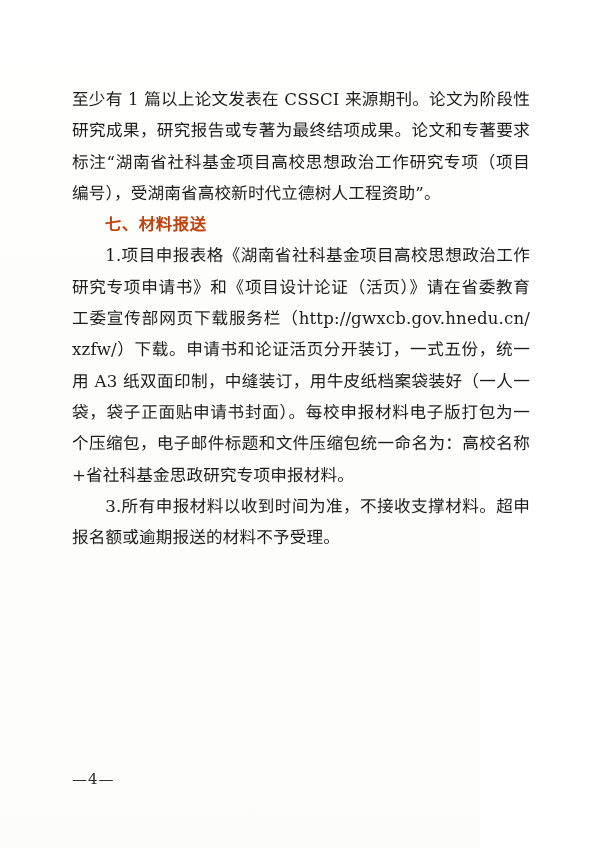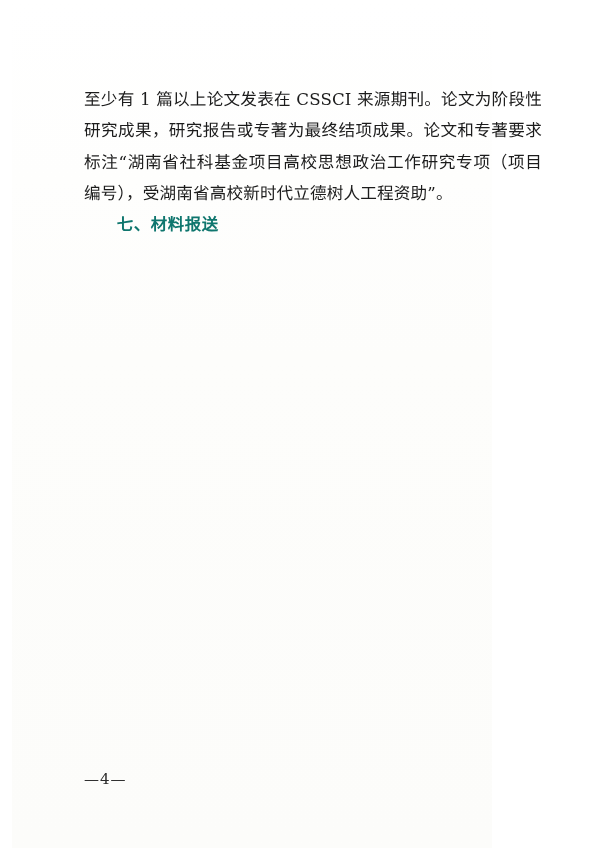--- a/index.html
+++ b/index.html
@@ -15,21 +15,20 @@
     color: #1a1a1a;
     overflow: hidden;
     position: relative;
   }
   .page {
     position: relative;
     width: 480px;
     height: 848px;
     background: #fdfdfc;
     box-sizing: border-box;
-    margin-left: 12px;
   }
   
   .paper-tint {
     position: absolute;
     inset: 0;
     background:
       linear-gradient(180deg, #ffffff 0%, #fdfdfb 42%, #fcfcfa 100%);
     pointer-events: none;
   }
   .content {
@@ -55,21 +54,21 @@
   }
   p.indent {
     text-indent: 2em;
   }
   h2.heading {
     font-family: "DejaVu Sans", "Liberation Sans", sans-serif;
     font-weight: 700;
     font-size: 16.4px;
     text-indent: 2em;
     letter-spacing: 0.6px;
-    color: #0f766e;
+    color: #c2410c;
   }
   .footer {
     position: absolute;
     left: 72px;
     top: 770px;
     width: 458px;
     font-family: "DejaVu Serif", "Liberation Serif", serif;
     font-size: 15px;
     color: #2a2a2a;
     letter-spacing: 1px;
@@ -83,21 +82,23 @@
 
 <div class="page">
   <div class="paper-tint"></div>
 
   <div class="content">
 
     <p class="para">至少有 1 篇以上论文发表在 CSSCI 来源期刊。论文为阶段性研究成果，研究报告或专著为最终结项成果。论文和专著要求标注“湖南省社科基金项目高校思想政治工作研究专项（项目编号），受湖南省高校新时代立德树人工程资助”。</p>
 
     <h2 class="heading">七、材料报送</h2>
 
+    <p class="para indent">1.项目申报表格《湖南省社科基金项目高校思想政治工作研究专项申请书》和《项目设计论证（活页）》请在省委教育工委宣传部网页下载服务栏（http://gwxcb.gov.hnedu.cn/xzfw/）下载。申请书和论证活页分开装订，一式五份，统一用 A3 纸双面印制，中缝装订，用牛皮纸档案袋装好（一人一袋，袋子正面贴申请书封面）。每校申报材料电子版打包为一个压缩包，电子邮件标题和文件压缩包统一命名为：高校名称+省社科基金思政研究专项申报材料。</p>
 
 
+    <p class="para indent">3.所有申报材料以收到时间为准，不接收支撑材料。超申报名额或逾期报送的材料不予受理。</p>
 
   </div>
 
   <div class="footer">
     <span class="footer-inner">—4—</span>
   </div>
 </div>
 
 </body></html>

